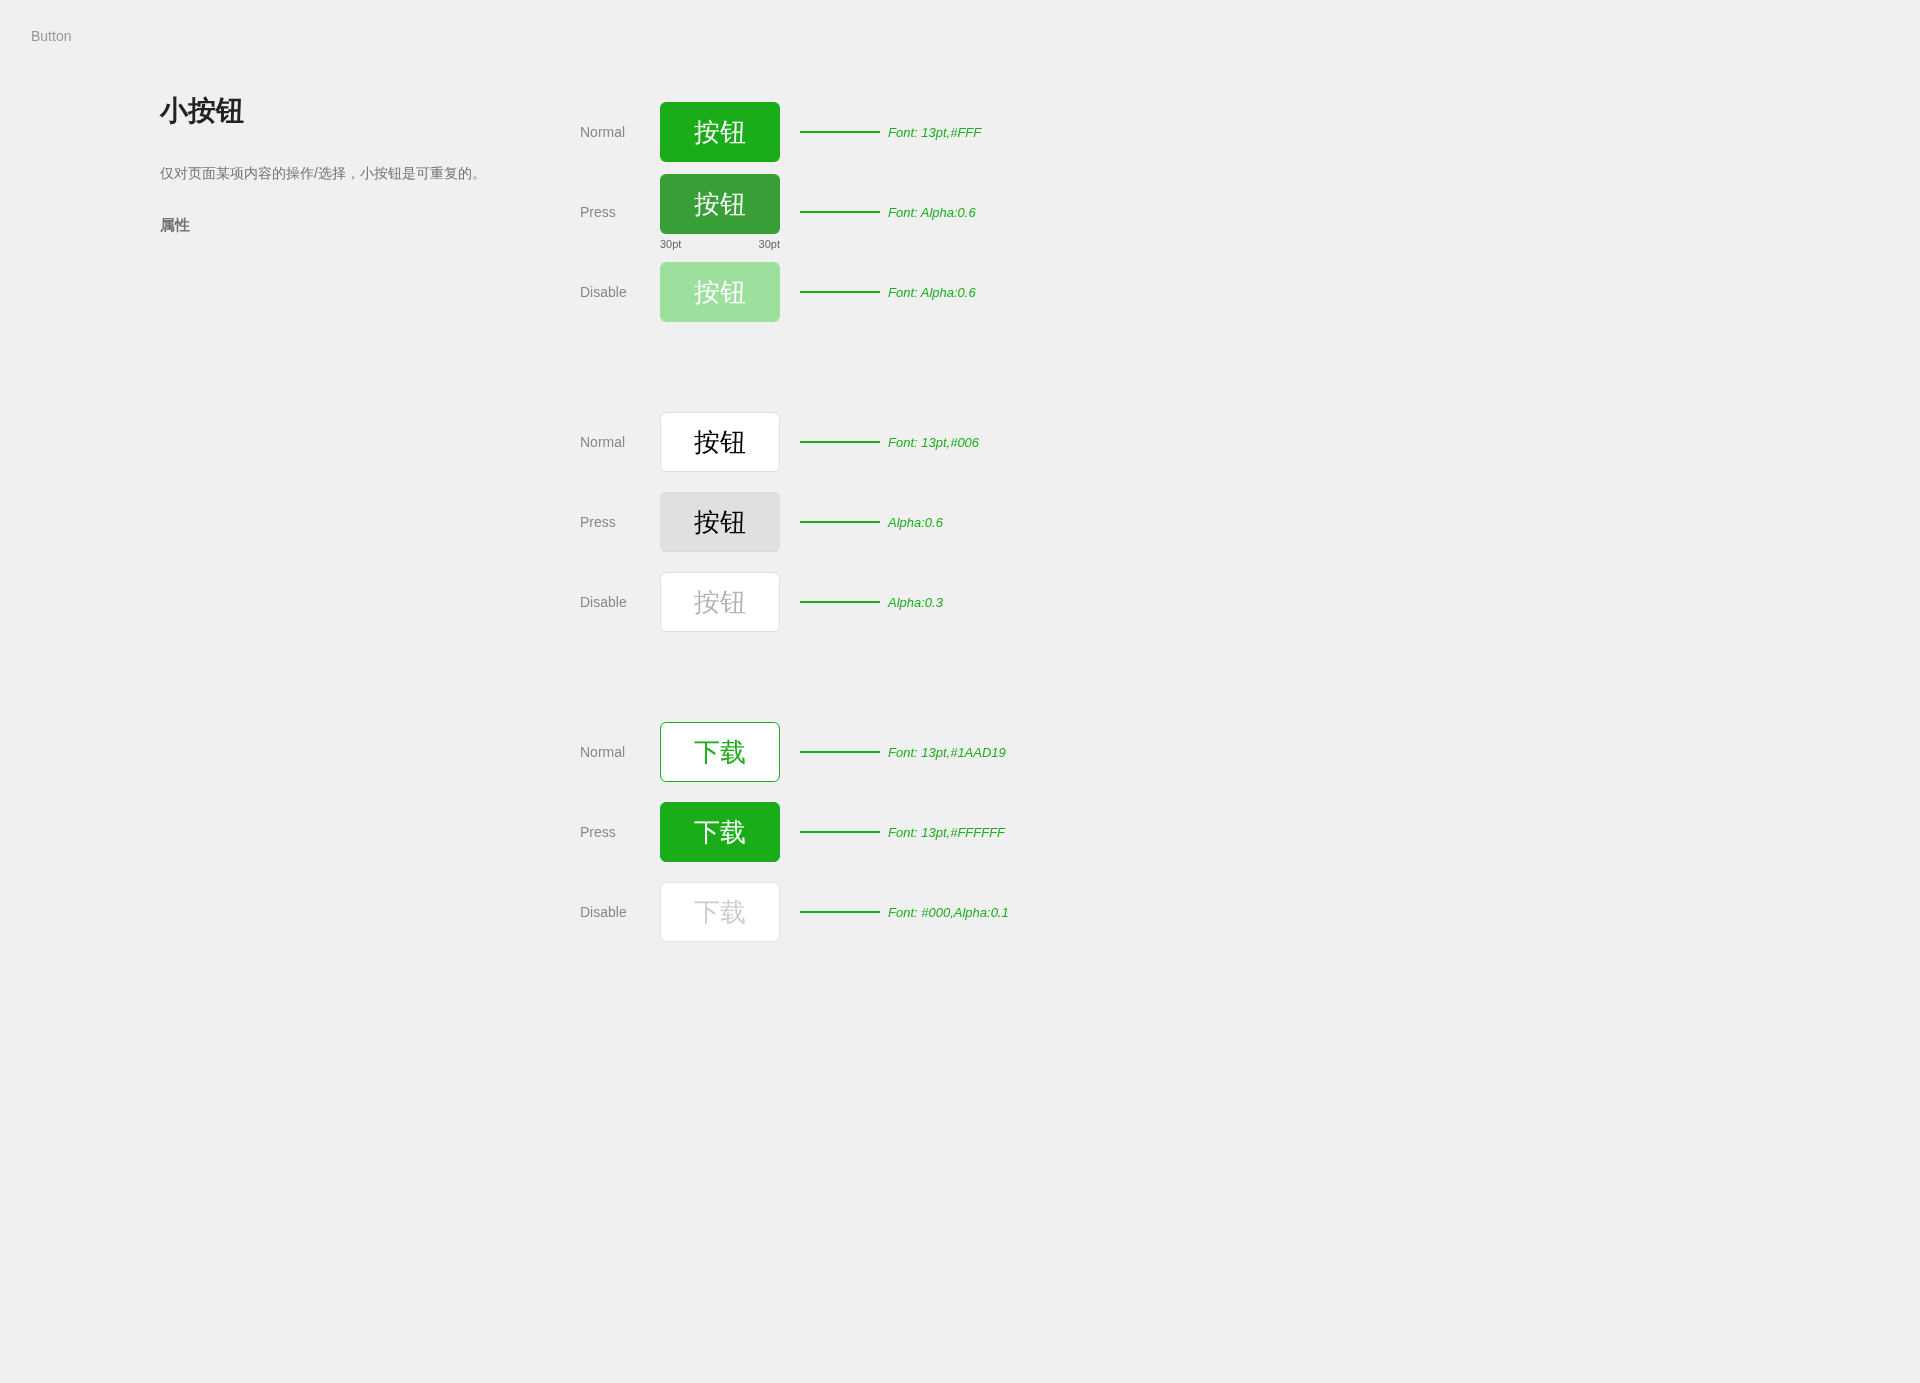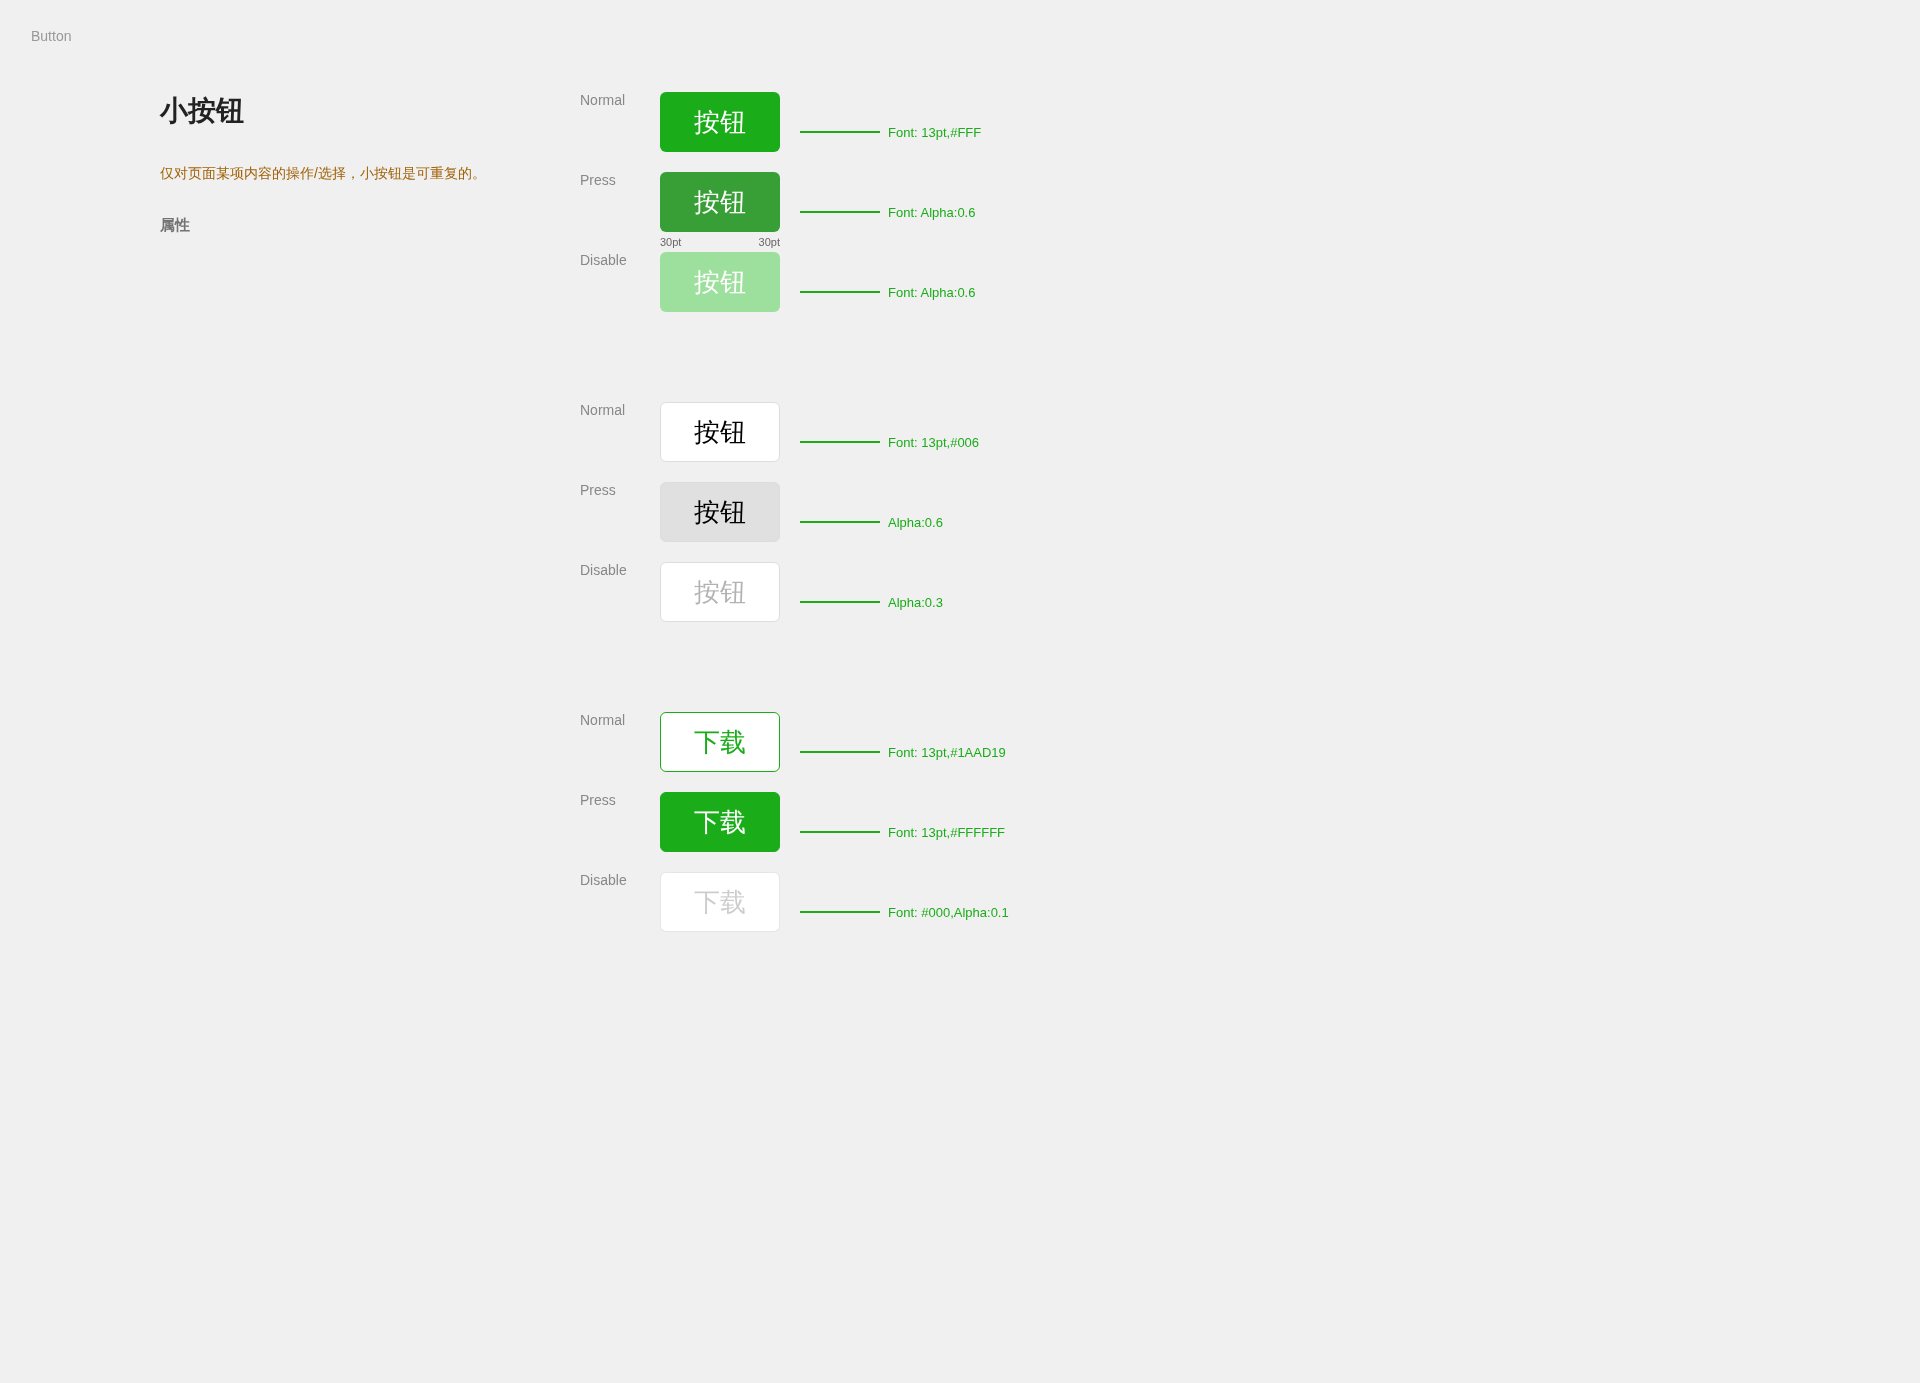--- a/index.html
+++ b/index.html
@@ -24,21 +24,21 @@
       flex-shrink: 0;
     }
     .section-title {
       font-size: 28px;
       font-weight: bold;
       color: #222;
       margin-bottom: 32px;
     }
     .description {
       font-size: 14px;
-      color: #a16207;
+      color: #737373;
       line-height: 1.7;
       margin-bottom: 30px;
     }
     .props-title {
       font-size: 15px;
       font-weight: bold;
       color: #737373;
       margin-bottom: 10px;
     }
     .props-text {
@@ -50,20 +50,21 @@
       flex: 1;
       display: flex;
       flex-direction: column;
       gap: 0;
     }
     .button-group {
       margin-bottom: 30px;
     }
     .button-row {
       display: flex;
+      align-items: center;
       min-height: 80px;
       position: relative;
     }
     .state-label {
       width: 80px;
       font-size: 14px;
       color: #888;
       flex-shrink: 0;
     }
     .btn-wrapper {
@@ -143,20 +144,21 @@
     }
     .size-label {
       font-size: 11px;
       color: #666;
     }
 
     .annotation-line {
       display: flex;
       align-items: center;
       margin-left: 20px;
+      font-style: italic;
     }
     .line {
       height: 1.5px;
       width: 80px;
       background: #1AAD19;
     }
     .annotation-text {
       font-size: 13px;
       color: #1AAD19;
       margin-left: 8px;

